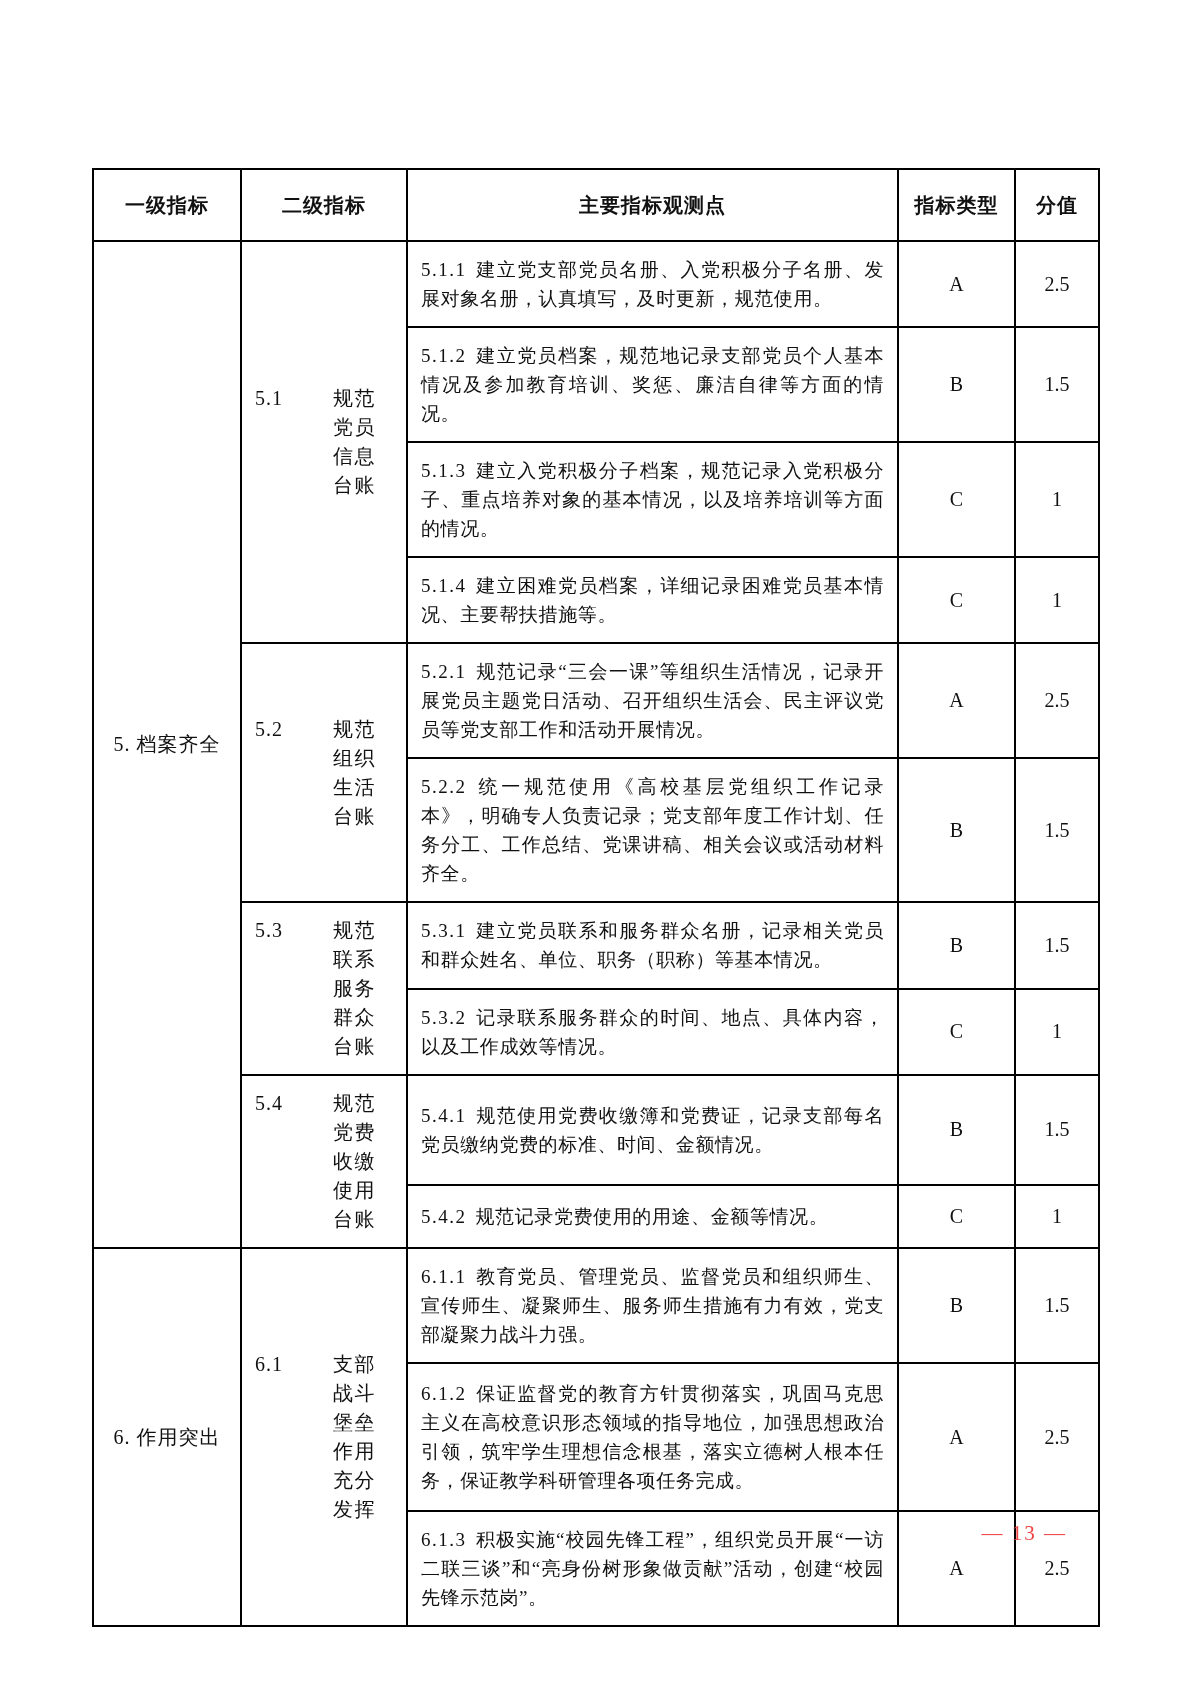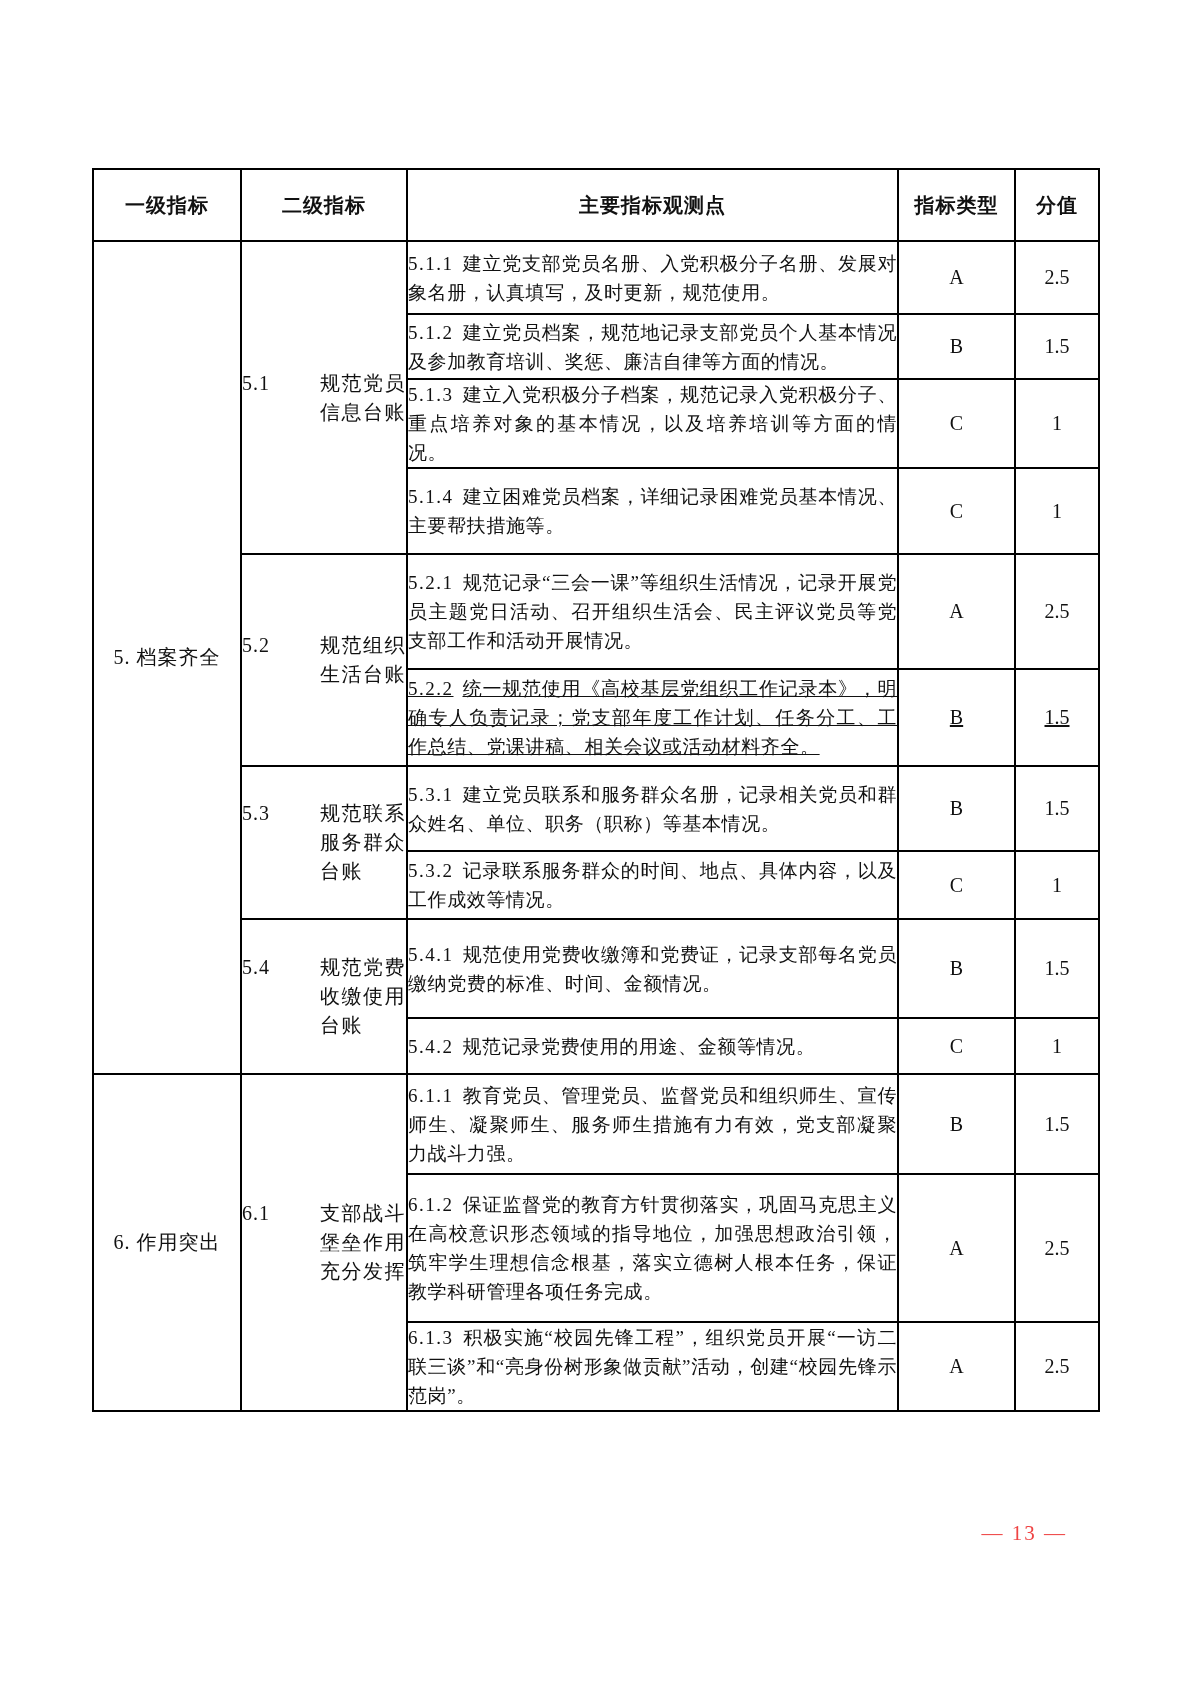--- a/index.html
+++ b/index.html
@@ -19,21 +19,21 @@
     position: absolute;
     left: 92px;
     top: 168px;
     width: 1006px;
     border-collapse: collapse;
     table-layout: fixed;
   }
   .indicator-table th,
   .indicator-table td {
     border: 2px solid #000000;
-    padding: 0;
+    padding: 13px;
     background: #ffffff;
     vertical-align: middle;
   }
   .indicator-table th {
     font-family: "Liberation Sans", "DejaVu Sans", sans-serif;
     font-weight: 700;
     font-size: 20px;
     text-align: center;
     letter-spacing: 1px;
   }
@@ -147,21 +147,21 @@
           <td class="l2-cell" rowspan="2">
             <div class="l2-wrap">
               <span class="l2-num">5.2</span>
               <span class="l2-text">规范组织生活台账</span>
             </div>
           </td>
           <td class="obs-cell"><span class="obs-code">5.2.1</span><span>规范记录“三会一课”等组织生活情况，记录开展党员主题党日活动、召开组织生活会、民主评议党员等党支部工作和活动开展情况。</span></td>
           <td class="type-cell">A</td>
           <td class="score-cell">2.5</td>
         </tr>
-        <tr style="height: 97px; text-decoration: underline;">
+        <tr style="height: 97px;">
           <td class="obs-cell"><span class="obs-code">5.2.2</span><span>统一规范使用《高校基层党组织工作记录本》，明确专人负责记录；党支部年度工作计划、任务分工、工作总结、党课讲稿、相关会议或活动材料齐全。</span></td>
           <td class="type-cell">B</td>
           <td class="score-cell">1.5</td>
         </tr>
         <tr style="height: 85px;">
           <td class="l2-cell" rowspan="2">
             <div class="l2-wrap">
               <span class="l2-num">5.3</span>
               <span class="l2-text">规范联系服务群众台账</span>
             </div>

